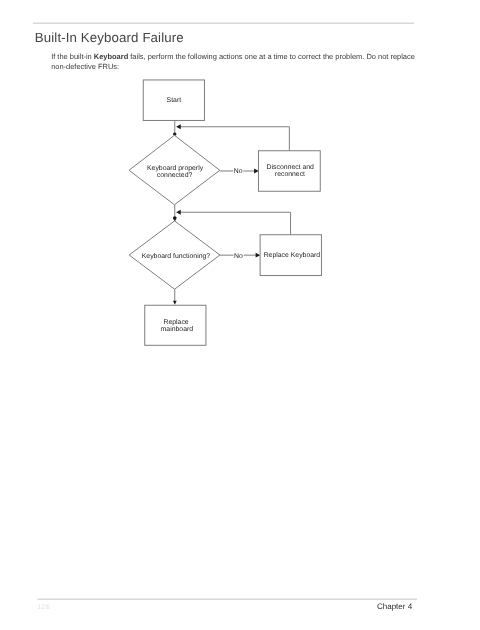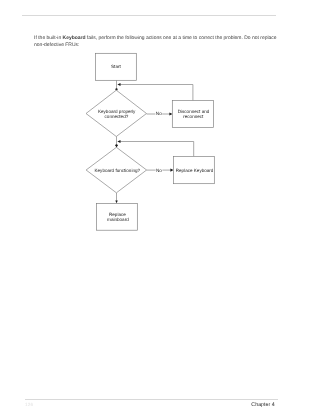--- a/index.html
+++ b/index.html
@@ -47,20 +47,21 @@
   .fline { stroke: #7a7a7a; stroke-width: 0.65; fill: none; }
   .fhead { fill: #1a1a1a; }
   .ftext { font-family: "Liberation Sans", sans-serif; font-size: 4.58px; fill: #1c1c1c; text-anchor: middle; }
   .flabel { font-family: "Liberation Sans", sans-serif; font-size: 4.58px; fill: #1c1c1c; text-anchor: middle; }
 </style>
 </head>
 <body>
 
 <div class="page">
   <div class="rule-top"></div>
+  <div class="page-title">Built-In Keyboard Failure</div>
   <div class="body-text">
     <span>If the built-in </span><b>Keyboard</b><span> fails, perform the following actions one at a time to correct the problem. Do not replace non-defective FRUs:</span>
   </div>
 
   <svg class="flow" viewBox="0 0 300 420">
 
     <path class="fline" d="M116.5 80.3 V90.5"></path>
     <path class="fline" d="M192.9 100.5 V84.5 H119.5"></path>
     <polygon class="fhead" points="117.4,84.5 120.5,82.9 120.5,86.1"></polygon>
     <circle class="fhead" cx="116.5" cy="89.4" r="1.15"></circle>

